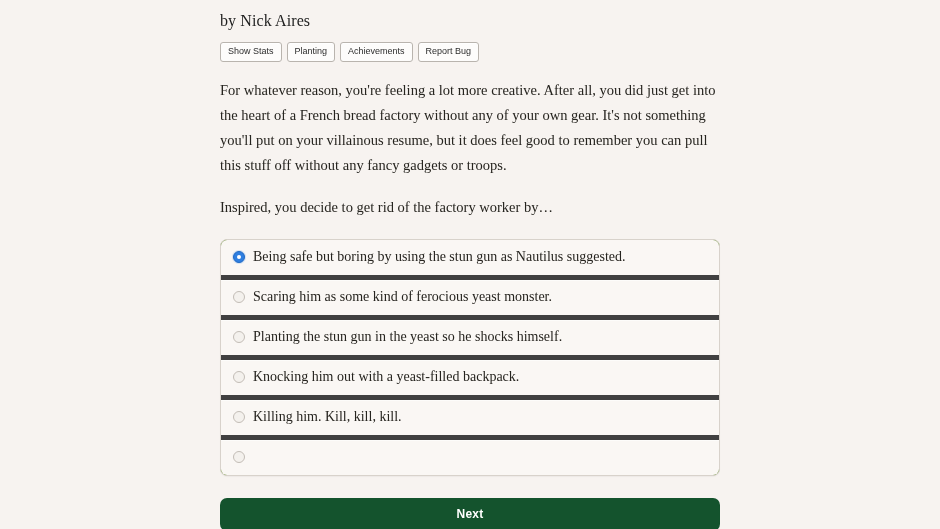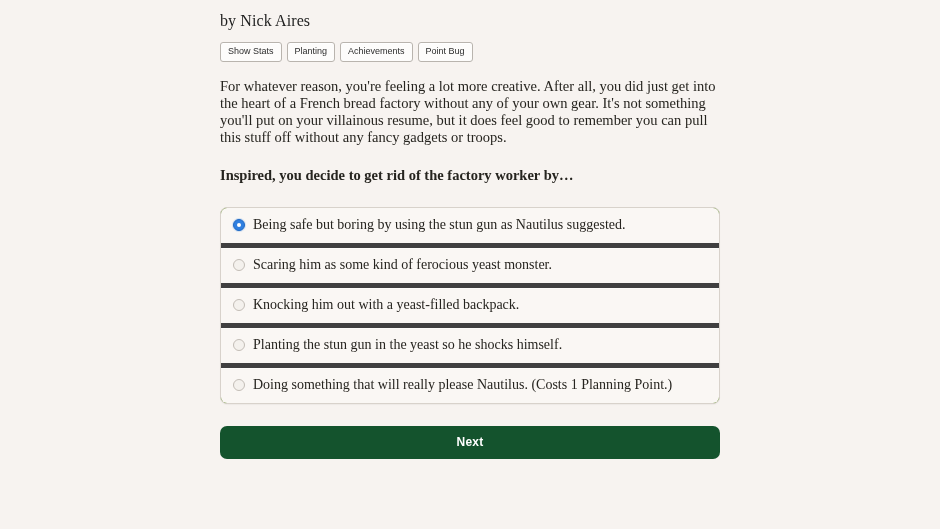--- a/index.html
+++ b/index.html
@@ -48,31 +48,30 @@
     background: #fdfcfb;
     border: 1px solid #b9b4ae;
     border-radius: 3px;
     padding: 4px 7px 5px 7px;
     cursor: pointer;
     box-shadow: 0 1px 0 rgba(255,255,255,0.85) inset;
     white-space: nowrap;
   }
   .story-paragraph {
     font-size: 14.5px;
-    line-height: 17px;
+    line-height: 25px;
     margin: 16px 0 0 0;
     color: #26241f;
     text-align: left;
   }
   .prompt-line {
     font-size: 14.5px;
     line-height: 17.8px;
     margin: 21px 0 16px 0;
     color: #26241f;
-    font-weight: bold;
   }
   .choice-box {
     margin-top: 22px;
     border: 1px solid #d8d2cb;
     border-radius: 7px;
     background: #4d7c0f;
     overflow: hidden;
     box-shadow: 0 1px 1px rgba(0,0,0,0.04);
   }
   .choice-row {
@@ -145,46 +144,49 @@
 
 <div class="page">
   <div class="content">
 
     <div class="byline">by Nick Aires</div>
 
     <div class="stat-buttons">
       <button class="stat-button">Show Stats</button>
       <button class="stat-button">Planting</button>
       <button class="stat-button">Achievements</button>
-      <button class="stat-button">Point Bug</button>
+      <button class="stat-button">Report Bug</button>
     </div>
 
     <p class="story-paragraph">For whatever reason, you're feeling a lot more creative. After all, you did just get into the heart of a French bread factory without any of your own gear. It's not something you'll put on your villainous resume, but it does feel good to remember you can pull this stuff off without any fancy gadgets or troops.</p>
 
     <p class="prompt-line">Inspired, you decide to get rid of the factory worker by…</p>
 
     <div class="choice-box">
       <div class="choice-row">
         <span class="radio selected"></span>
         <span class="choice-label">Being safe but boring by using the stun gun as Nautilus suggested.</span>
       </div>
       <div class="choice-row">
         <span class="radio"></span>
         <span class="choice-label">Scaring him as some kind of ferocious yeast monster.</span>
       </div>
       <div class="choice-row">
         <span class="radio"></span>
+        <span class="choice-label">Planting the stun gun in the yeast so he shocks himself.</span>
+      </div>
+      <div class="choice-row">
+        <span class="radio"></span>
         <span class="choice-label">Knocking him out with a yeast-filled backpack.</span>
       </div>
       <div class="choice-row">
         <span class="radio"></span>
-        <span class="choice-label">Planting the stun gun in the yeast so he shocks himself.</span>
+        <span class="choice-label">Killing him. Kill, kill, kill.</span>
       </div>
       <div class="choice-row">
         <span class="radio"></span>
-        <span class="choice-label">Doing something that will really please Nautilus. (Costs 1 Planning Point.)</span>
       </div>
     </div>
 
     <button class="next-button">Next</button>
 
   </div>
 </div>
 
 </body></html>

